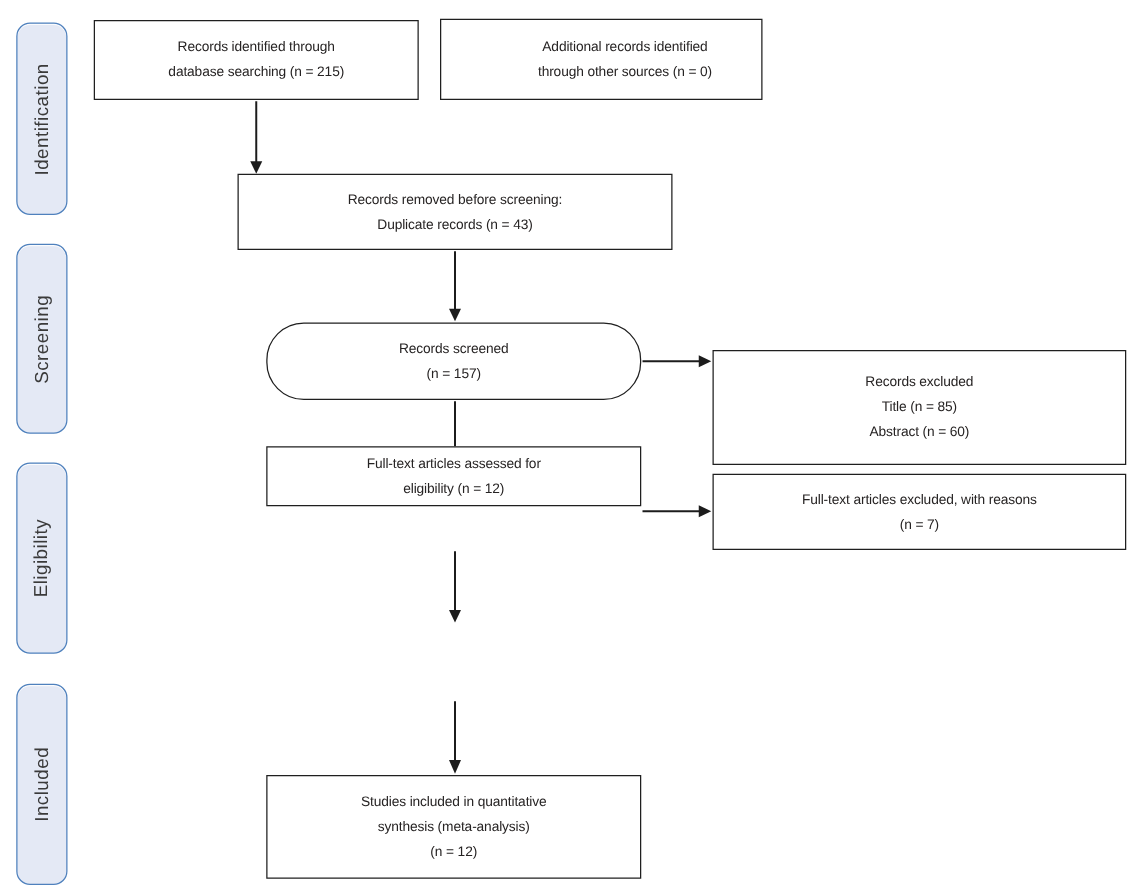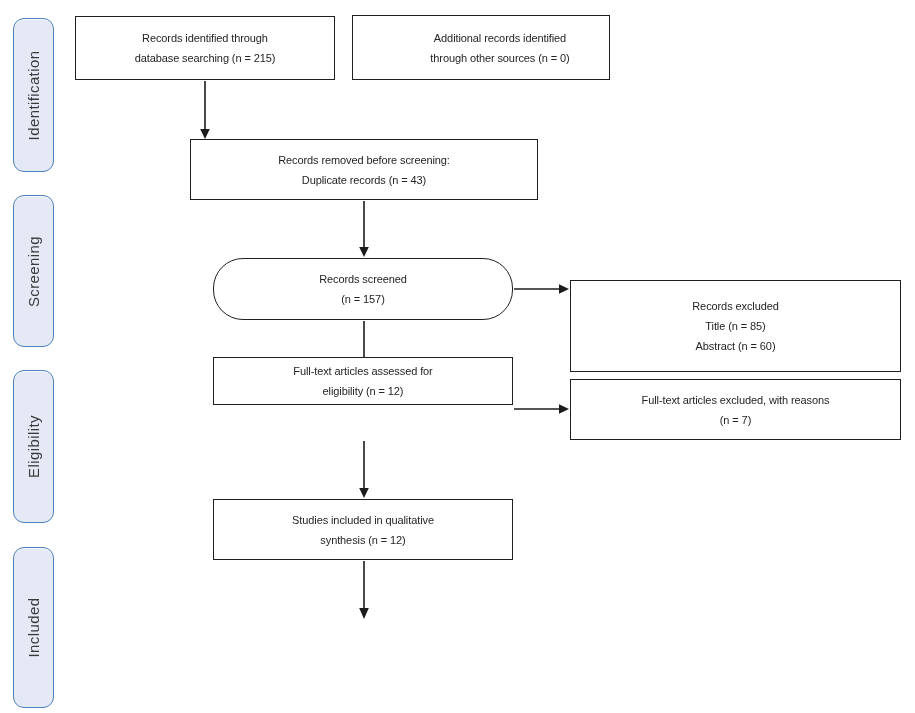--- a/index.html
+++ b/index.html
@@ -109,19 +109,20 @@
   <div class="fbox" style="left:213px; top:357px; width:300px; height:48px;">
     <span class="lbl">Full-text articles assessed for
 eligibility (n = 12)</span>
   </div>
 
   <div class="fbox" style="left:570px; top:379px; width:331px; height:61px;">
     <span class="lbl">Full-text articles excluded, with reasons
 (n = 7)</span>
   </div>
 
-  <div class="fbox" style="left:213px; top:499px; width:300px; height:61px;">
-    <span class="lbl">Studies included in qualitative
-synthesis (n = 12)</span>
+
+  <div class="fbox" style="left:213px; top:620px; width:300px; height:83px;">
+    <span class="lbl">Studies included in quantitative
+synthesis (meta-analysis)
+(n = 12)</span>
   </div>
-
 
 </div>
 
 </body></html>

